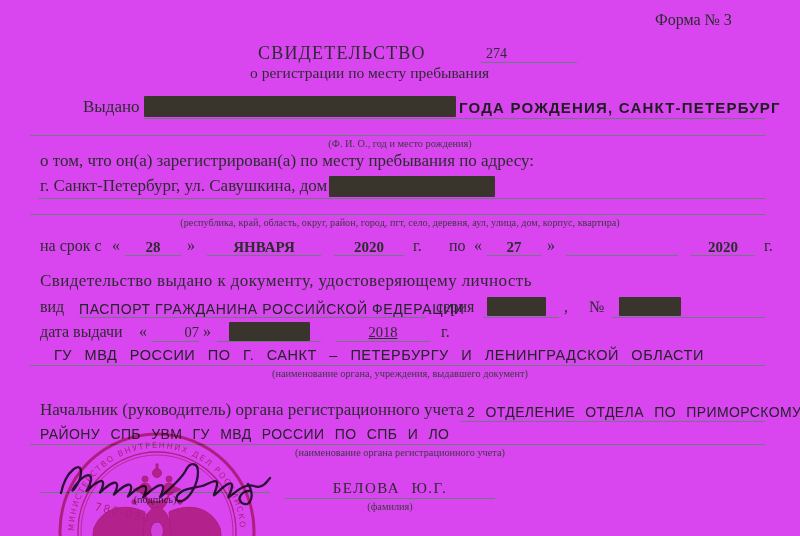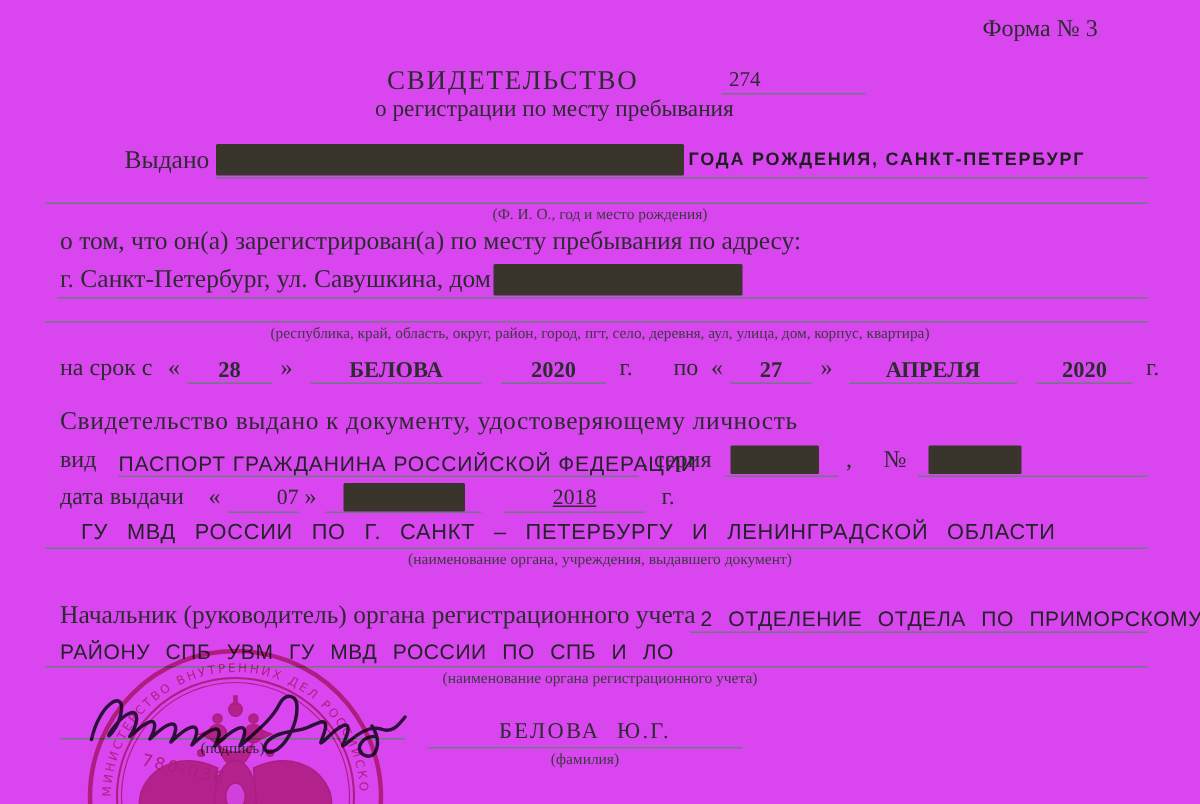--- a/index.html
+++ b/index.html
@@ -28,51 +28,50 @@
   <div class="abs serif" style="left:258px;top:43px;font-size:18px;letter-spacing:1.2px;">СВИДЕТЕЛЬСТВО</div>
 
   <div class="rule" style="left:481px;top:44px;width:96px;height:18px;"></div>
   <div class="abs serif" style="left:486px;top:46px;font-size:14px;">274</div>
 
   <div class="abs serif" style="left:250px;top:64px;font-size:15.5px;">о регистрации по месту пребывания</div>
 
   <div class="abs serif" style="left:83px;top:97px;font-size:17px;">Выдано</div>
   <div class="rule" style="left:144px;top:98px;width:621px;height:20px;"></div>
   <div class="redact" style="left:144px;top:96px;width:312px;height:21px;"></div>
-  <div class="abs sans" style="left:459px;top:99px;font-size:12px;font-weight:bold;letter-spacing:1.2px;color:#1e1e22;">ГОДА РОЖДЕНИЯ, САНКТ-ПЕТЕРБУРГ</div>
+  <div class="abs sans" style="left:459px;top:99px;font-size:15px;font-weight:bold;letter-spacing:1.2px;color:#1e1e22;">ГОДА РОЖДЕНИЯ, САНКТ-ПЕТЕРБУРГ</div>
 
   <div class="rule" style="left:30px;top:117px;width:735px;height:18px;"></div>
   <div class="cap" style="left:250px;width:300px;top:138px;">(Ф. И. О., год и место рождения)</div>
 
   <div class="abs serif" style="left:40px;top:151px;font-size:17px;">о том, что он(а) зарегистрирован(а) по месту пребывания по адресу:</div>
 
   <div class="rule" style="left:38px;top:179px;width:727px;height:19px;"></div>
   <div class="abs serif" style="left:40px;top:176px;font-size:17px;">г. Санкт-Петербург, ул. Савушкина, дом</div>
   <div class="redact" style="left:329px;top:176px;width:166px;height:21px;"></div>
 
   <div class="rule" style="left:30px;top:196px;width:735px;height:18px;"></div>
   <div class="cap" style="left:100px;width:600px;top:217px;font-size:10.2px;">(республика, край, область, округ, район, город, пгт, село, деревня, аул, улица, дом, корпус, квартира)</div>
 
   <div class="abs serif" style="left:40px;top:237px;font-size:16px;">на срок с</div>
   <div class="abs serif" style="left:112px;top:237px;font-size:16px;">«</div>
   <div class="rule" style="left:125px;top:237px;width:56px;height:18px;"></div>
   <div class="fillval serif" style="left:125px;top:239px;width:56px;">28</div>
   <div class="abs serif" style="left:187px;top:237px;font-size:16px;">»</div>
   <div class="rule" style="left:207px;top:237px;width:114px;height:18px;"></div>
-  <div class="fillval serif" style="left:207px;top:239px;width:114px;">БЕЛОВА</div>
+  <div class="fillval serif" style="left:207px;top:239px;width:114px;">ЯНВАРЯ</div>
   <div class="rule" style="left:334px;top:237px;width:70px;height:18px;"></div>
   <div class="fillval serif" style="left:334px;top:239px;width:70px;">2020</div>
   <div class="abs serif" style="left:413px;top:237px;font-size:16px;">г.</div>
   <div class="abs serif" style="left:449px;top:237px;font-size:16px;">по</div>
   <div class="abs serif" style="left:474px;top:237px;font-size:16px;">«</div>
   <div class="rule" style="left:487px;top:237px;width:54px;height:18px;"></div>
   <div class="fillval serif" style="left:487px;top:239px;width:54px;">27</div>
   <div class="abs serif" style="left:547px;top:237px;font-size:16px;">»</div>
   <div class="rule" style="left:566px;top:237px;width:112px;height:18px;"></div>
-  <div class="fillval serif" style="left:566px;top:239px;width:112px;">АПРЕЛЯ</div>
   <div class="rule" style="left:691px;top:237px;width:64px;height:18px;"></div>
   <div class="fillval serif" style="left:691px;top:239px;width:64px;">2020</div>
   <div class="abs serif" style="left:764px;top:237px;font-size:16px;">г.</div>
 
   <div class="abs serif" style="left:40px;top:271px;font-size:17px;letter-spacing:0.4px;">Свидетельство выдано к документу, удостоверяющему личность</div>
 
   <div class="abs serif" style="left:40px;top:298px;font-size:16px;">вид</div>
   <div class="rule" style="left:79px;top:298px;width:347px;height:19px;"></div>
   <div class="abs sans" style="left:79px;top:301px;width:347px;text-align:center;font-size:14px;letter-spacing:0.6px;color:#232329;">ПАСПОРТ ГРАЖДАНИНА РОССИЙСКОЙ ФЕДЕРАЦИИ</div>
   <div class="abs serif" style="left:428px;top:298px;font-size:16px;">, серия</div>

